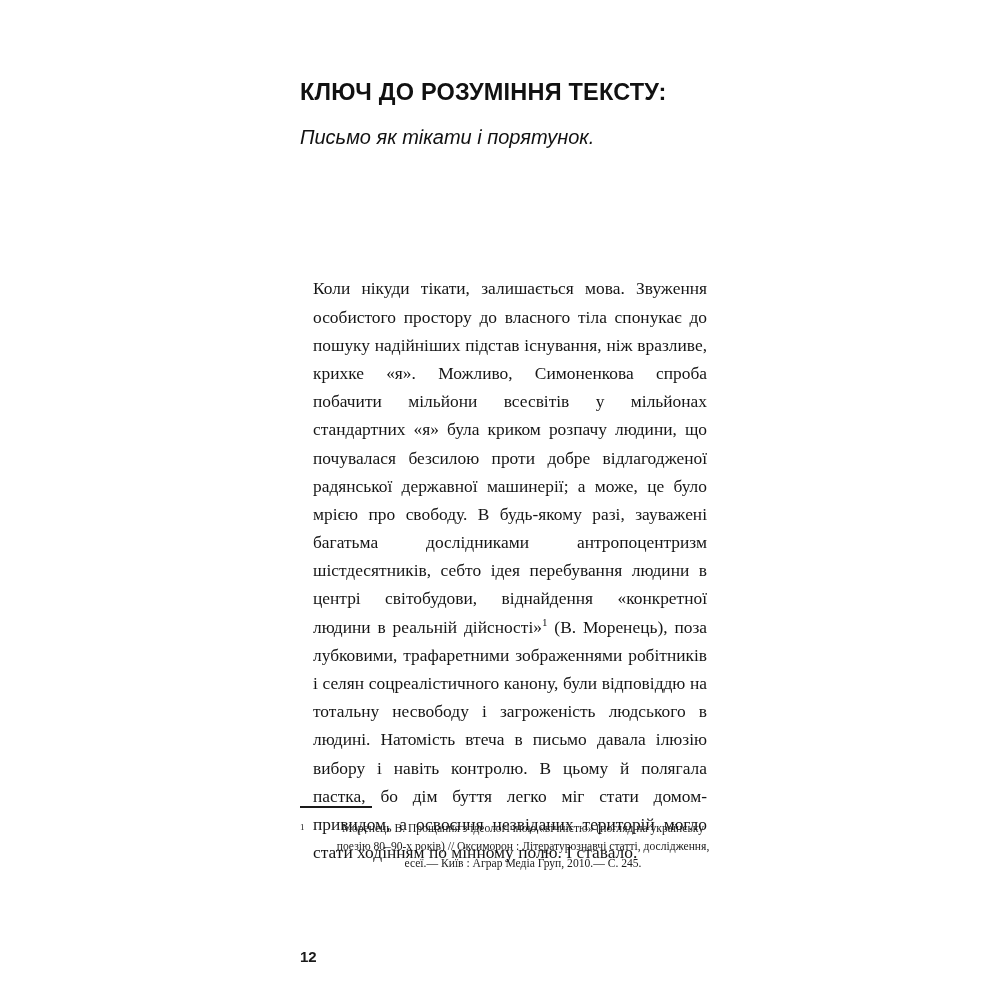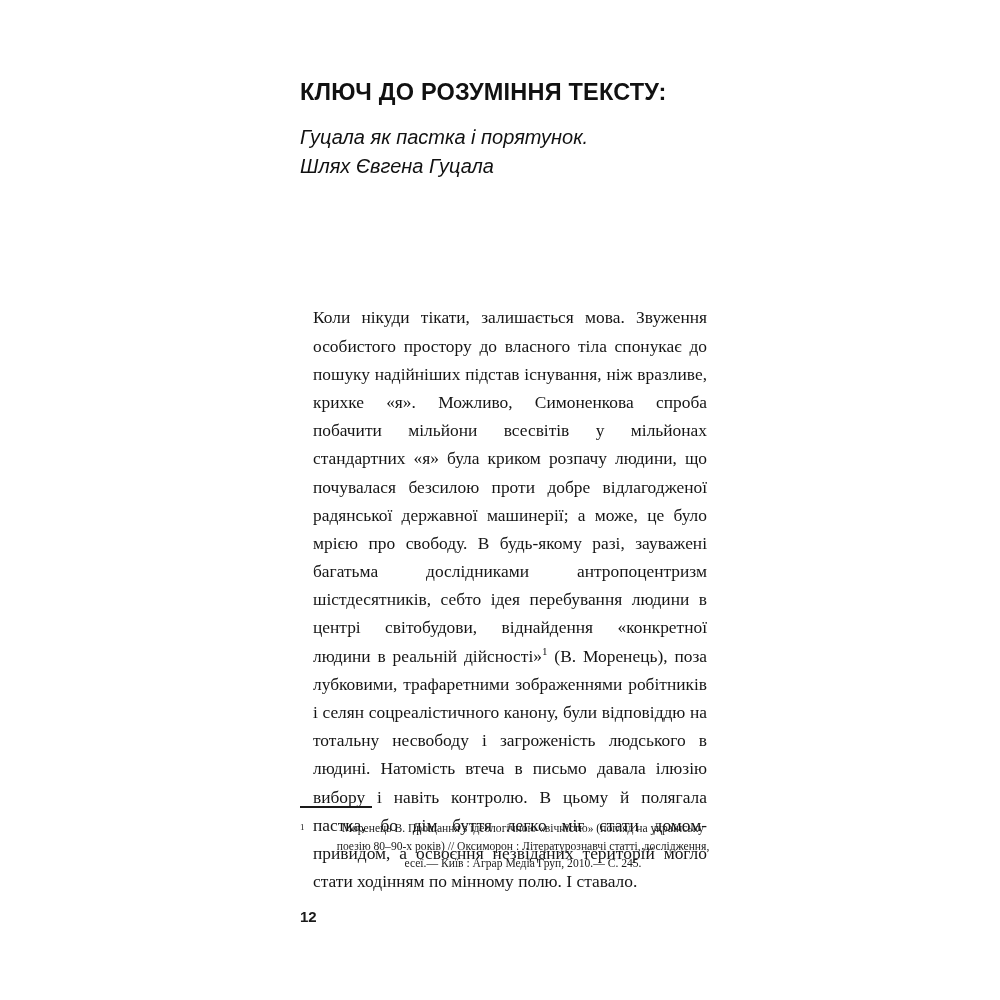--- a/index.html
+++ b/index.html
@@ -109,39 +109,38 @@
   }
 
   .footnote-body {
     flex: 1;
     text-align: center;
   }
 
   .page-number {
     position: absolute;
     left: 300px;
-    top: 908px;
+    top: 948px;
     font-family: "Liberation Sans", sans-serif;
     font-weight: bold;
     font-size: 15px;
     color: #1a1a1a;
   }
 </style>
 </head>
 <body>
 
 <div class="page">
 
   <div class="content">
 
     <div class="title-block">
       <h1 class="main-title">КЛЮЧ ДО РОЗУМІННЯ ТЕКСТУ:</h1>
       <div class="subtitle">
-        <span class="sub-line">Гуцала як пастка і порятунок.</span>
-        <span class="sub-line">Шлях Євгена Гуцала</span>
+        <span class="sub-line">Письмо як тікати і порятунок.</span>
       </div>
     </div>
 
     <div class="body-text">
       <p><span>Коли нікуди тікати, залишається мова. Звуження особистого простору до власного тіла спонукає до пошуку надійніших підстав існування, ніж вразливе, крихке «я». Можливо, Симоненкова спроба побачити мільйони всесвітів у мільйонах стандартних «я» була криком розпачу людини, що почувалася безсилою проти добре відлагодженої радянської державної машинерії; а може, це було мрією про свободу. В будь-якому разі, зауважені багатьма дослідниками антропоцентризм шістдесятників, себто ідея перебування людини в центрі світобудови, віднайдення «конкретної людини в реальній дійсності»</span><sup class="footnote-ref">1</sup><span> (В. Моренець), поза лубковими, трафаретними зображеннями робітників і селян соцреалістичного канону, були відповіддю на тотальну несвободу і загроженість людського в людині. Натомість втеча в письмо давала ілюзію вибору і навіть контролю. В цьому й полягала пастка, бо дім буття легко міг стати домом-привидом, а освоєння незвіданих територій могло стати ходінням по мінному полю. І ставало.</span></p>
     </div>
 
   </div>
 
   <div class="footnote-area">

